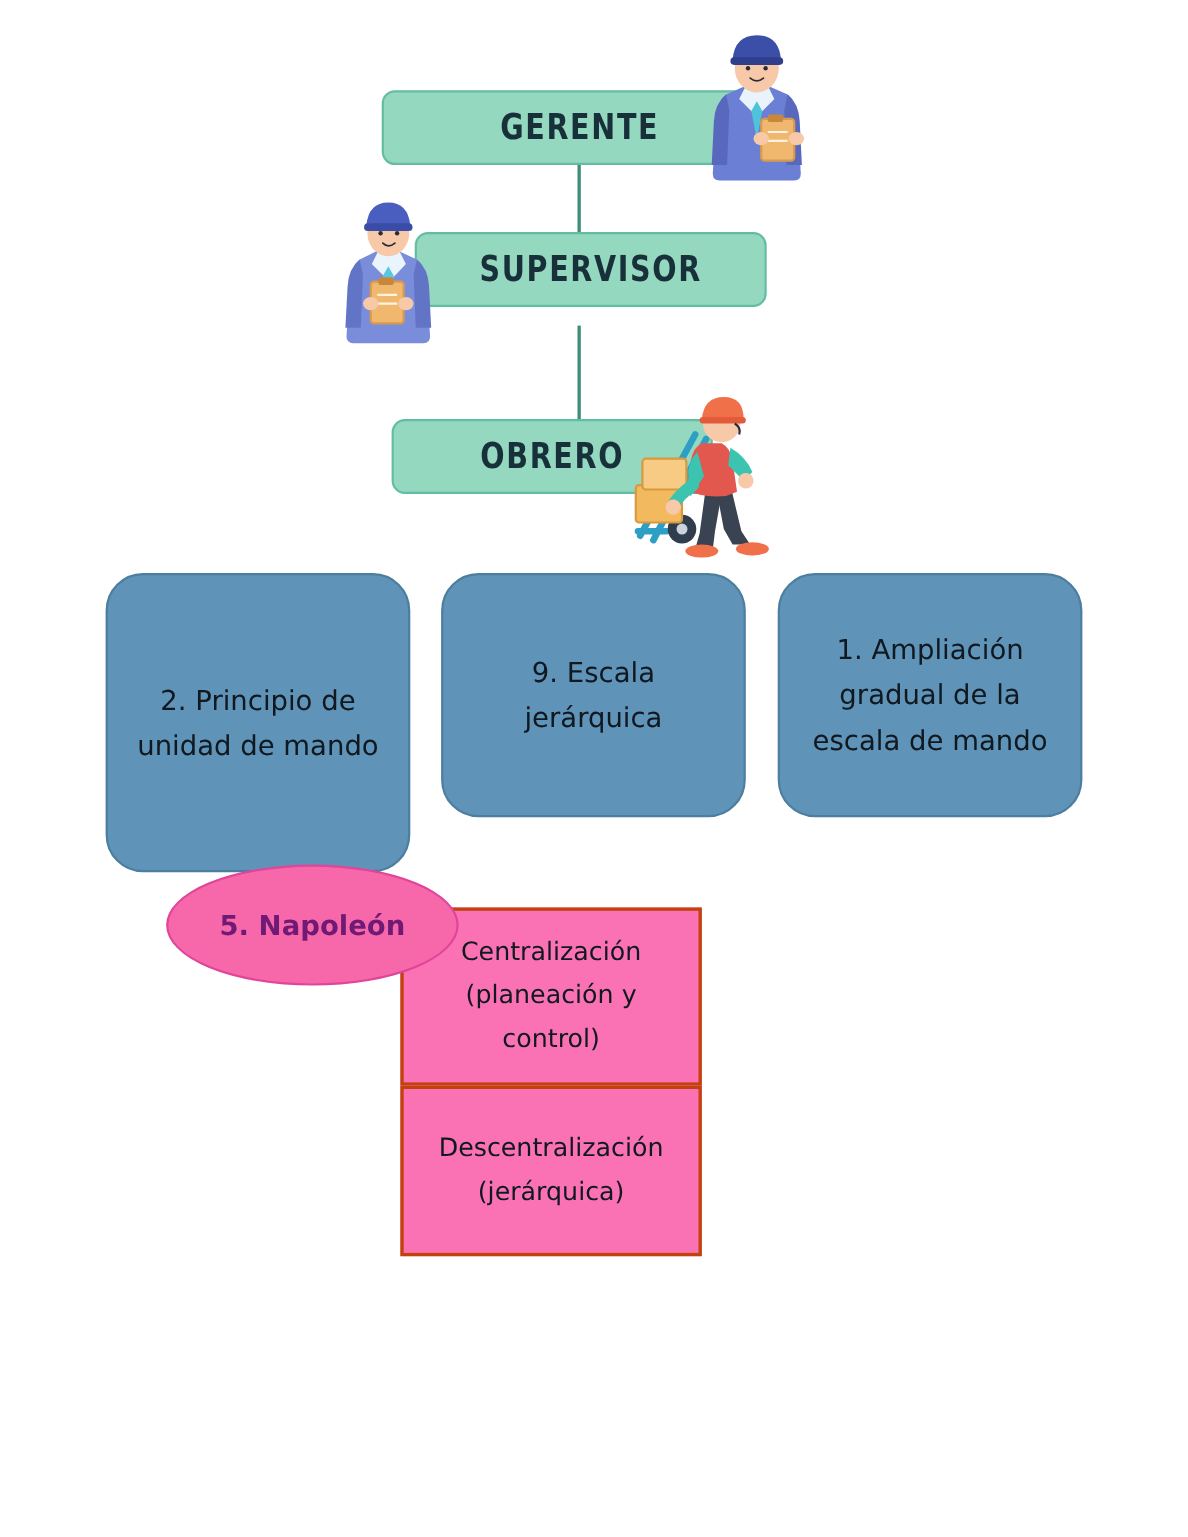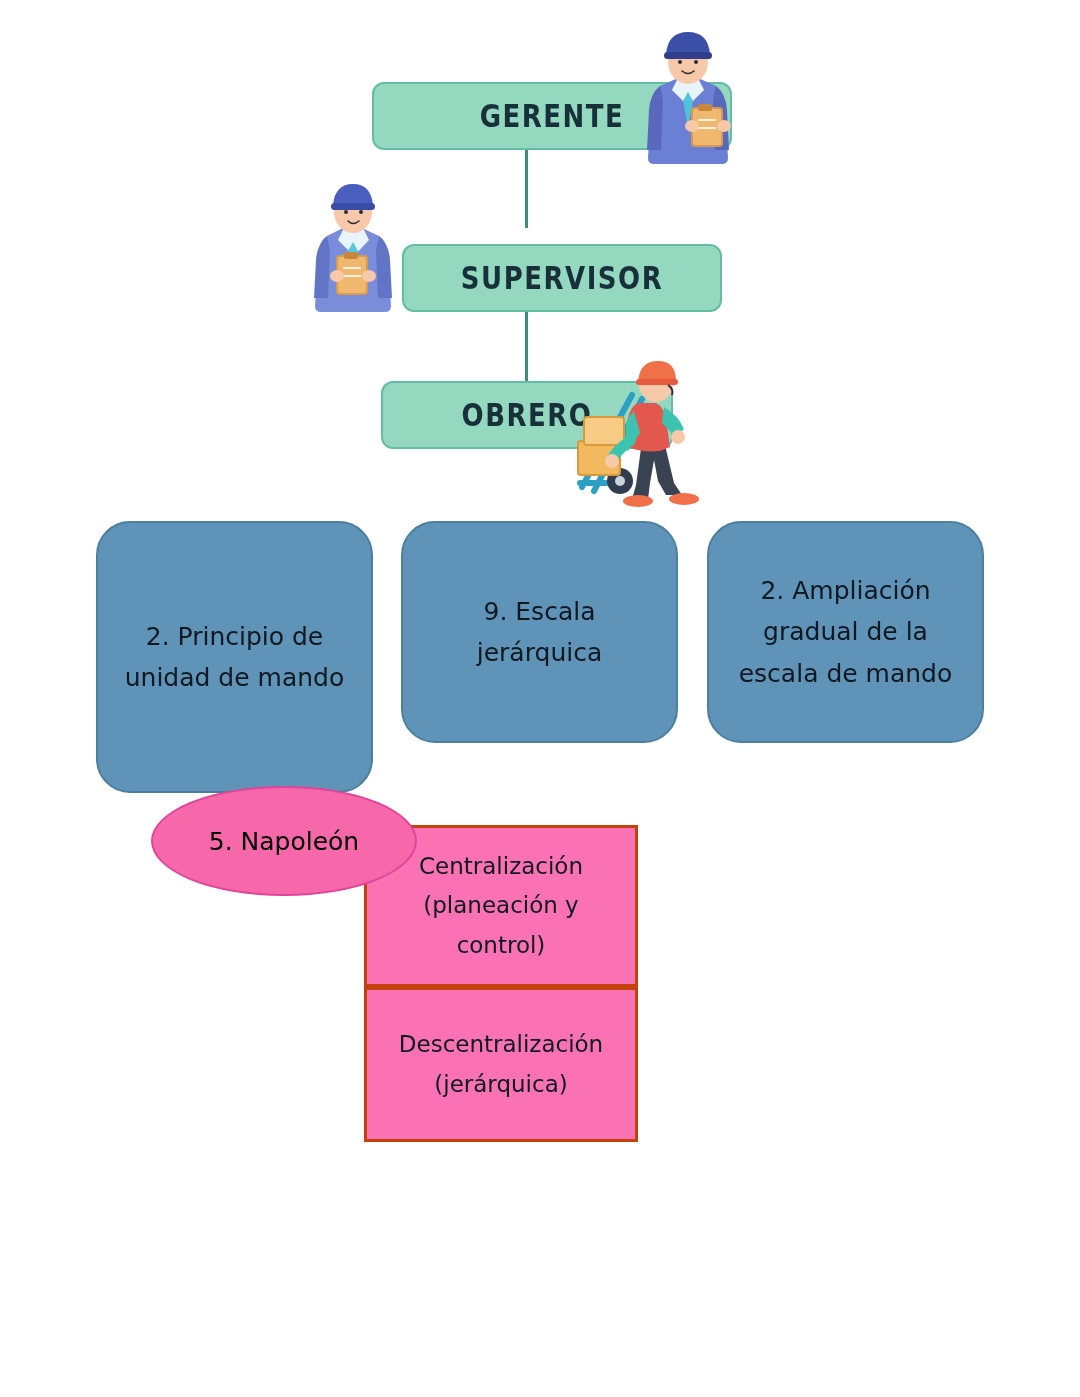--- a/index.html
+++ b/index.html
@@ -31,34 +31,33 @@
   
   .green-box {
     position: absolute;
     background: #95d8c0;
     border: 2px solid #63bda3;
     border-radius: 12px;
     display: flex;
     align-items: center;
     justify-content: center;
     box-sizing: border-box;
-    margin-left: 25px;
   }
   .green-box .label {
     font-family: "DejaVu Sans", sans-serif;
     font-weight: bold;
     font-size: 26px;
     letter-spacing: 1.5px;
     color: #18303a;
     transform: scaleY(1.25);
     text-align: center;
   }
 
   #box-gerente   { left: 347px; top: 82px;  width: 360px; height: 68px; }
-  #box-supervisor{ left: 377px; top: 244px; width: 320px; height: 68px; }
+  #box-supervisor{ left: 377px; top: 211px; width: 320px; height: 68px; }
   #box-obrero    { left: 356px; top: 381px; width: 292px; height: 68px; }
 
   
   .blue-box {
     position: absolute;
     background: #5f93b7;
     border: 2px solid #4c7e9f;
     border-radius: 34px;
     display: flex;
     align-items: center;
@@ -90,22 +89,23 @@
     border-radius: 50%;
     display: flex;
     align-items: center;
     justify-content: center;
     z-index: 3;
     box-sizing: border-box;
   }
   #ellipse-napoleon .label {
     font-family: "DejaVu Sans", sans-serif;
     font-size: 25px;
-    color: #000000;
+    color: #701a75;
     text-align: left;
+    font-weight: bold;
   }
 
   
   .pink-box {
     position: absolute;
     background: #fb72b4;
     border: 3px solid #c2410c;
     box-sizing: border-box;
     display: flex;
     align-items: center;
@@ -229,21 +229,21 @@
     </svg>
   </div>
 
   <div class="blue-box" id="box-unidad">
     <span class="label">2. Principio de unidad de mando</span>
   </div>
   <div class="blue-box" id="box-escala">
     <span class="label">9. Escala jerárquica</span>
   </div>
   <div class="blue-box" id="box-ampliacion">
-    <span class="label">2. Ampliación gradual de la escala de mando</span>
+    <span class="label">1. Ampliación gradual de la escala de mando</span>
   </div>
 
   <div class="pink-box" id="box-centralizacion">
     <span class="label">Centralización (planeación y control)</span>
   </div>
   <div class="pink-box" id="box-descentralizacion">
     <span class="label">Descentralización (jerárquica)</span>
   </div>
 
   <div id="ellipse-napoleon">

